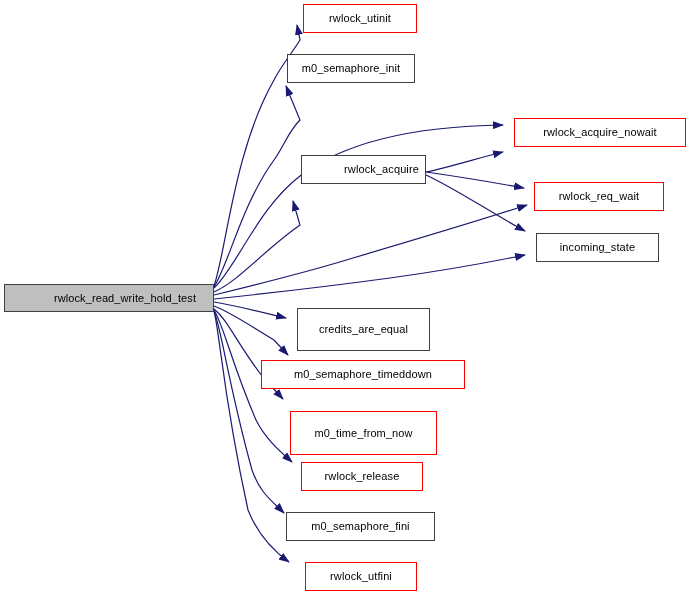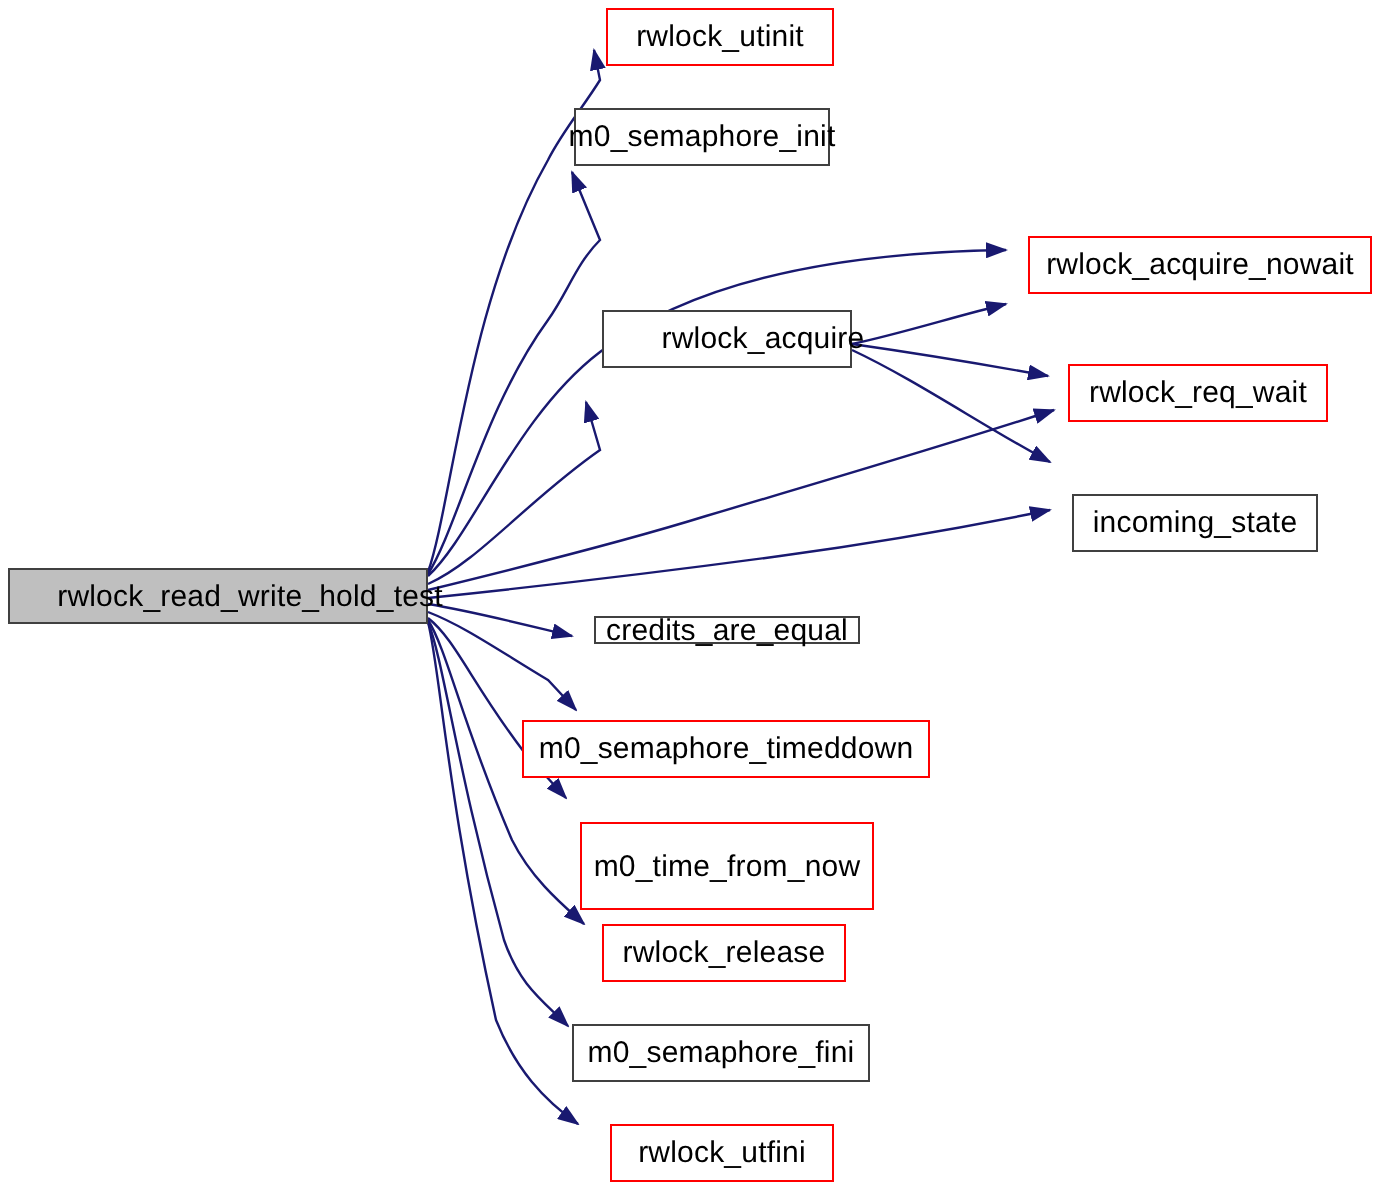--- a/index.html
+++ b/index.html
@@ -24,21 +24,21 @@
     top: 0;
     width: 688px;
     height: 595px;
   }
   .node-box {
     position: absolute;
     box-sizing: border-box;
     display: flex;
     align-items: center;
     justify-content: center;
-    font-size: 15px;
+    font-size: 11px;
     line-height: 1;
     color: #000000;
     white-space: nowrap;
     letter-spacing: 0.1px;
     background: #ffffff;
     border: 1px solid #404040;
   }
   .node-box.red {
     border: 1px solid #ff0000;
   }
@@ -90,24 +90,24 @@
       </div>
       <div class="node-box red" style="left: 514px; top: 118px; width: 172px; height: 29px;">
         <span class="node-label">rwlock_acquire_nowait</span>
       </div>
       <div class="node-box" style="left: 301px; top: 155px; width: 125px; height: 29px; padding-left: 36px;">
         <span class="node-label">rwlock_acquire</span>
       </div>
       <div class="node-box red" style="left: 534px; top: 182px; width: 130px; height: 29px; align-items: center;">
         <span class="node-label">rwlock_req_wait</span>
       </div>
-      <div class="node-box" style="left: 536px; top: 247px; width: 123px; height: 29px;">
+      <div class="node-box" style="left: 536px; top: 233px; width: 123px; height: 29px;">
         <span class="node-label">incoming_state</span>
       </div>
-      <div class="node-box" style="left: 297px; top: 308px; width: 133px; height: 14px;">
+      <div class="node-box" style="left: 297px; top: 308px; width: 133px; height: 43px;">
         <span class="node-label">credits_are_equal</span>
       </div>
       <div class="node-box red" style="left: 261px; top: 360px; width: 204px; height: 29px;">
         <span class="node-label">m0_semaphore_timeddown</span>
       </div>
       <div class="node-box red" style="left: 290px; top: 411px; width: 147px; height: 44px;">
         <span class="node-label">m0_time_from_now</span>
       </div>
       <div class="node-box red" style="left: 301px; top: 462px; width: 122px; height: 29px;">
         <span class="node-label">rwlock_release</span>

